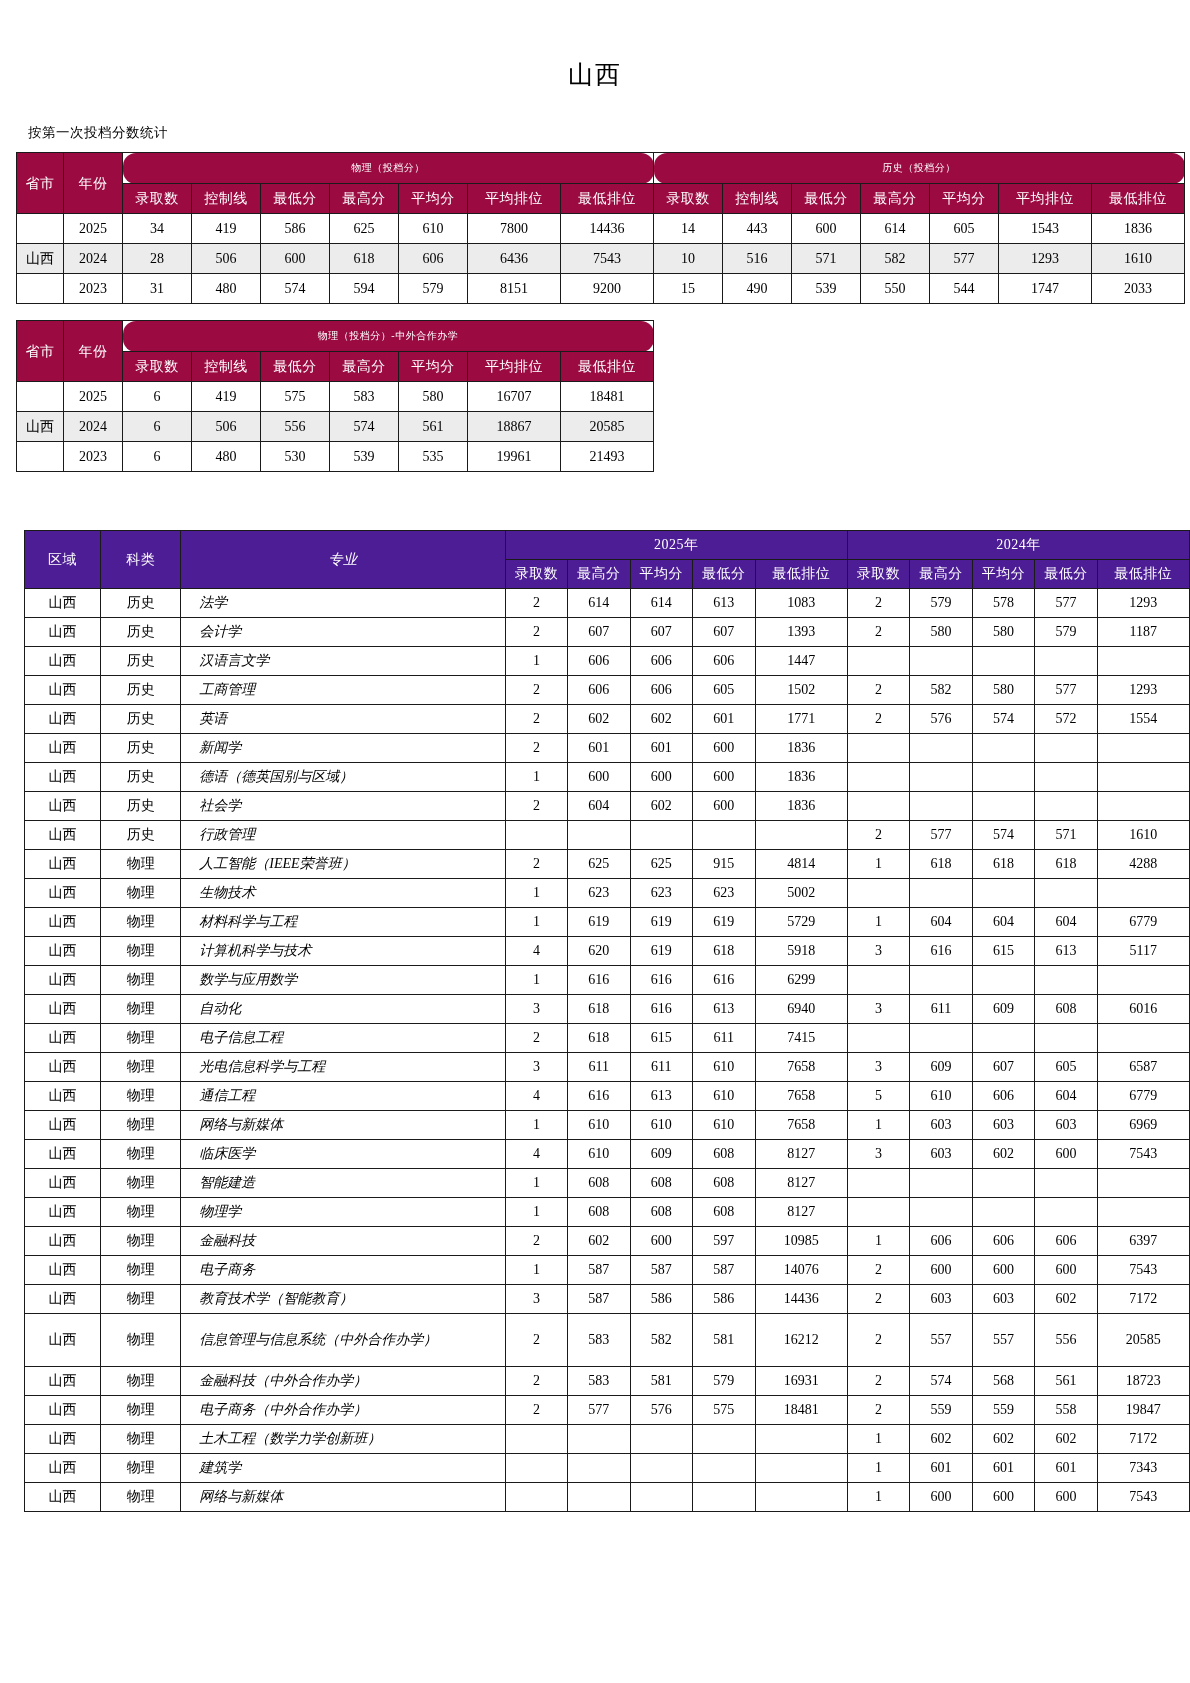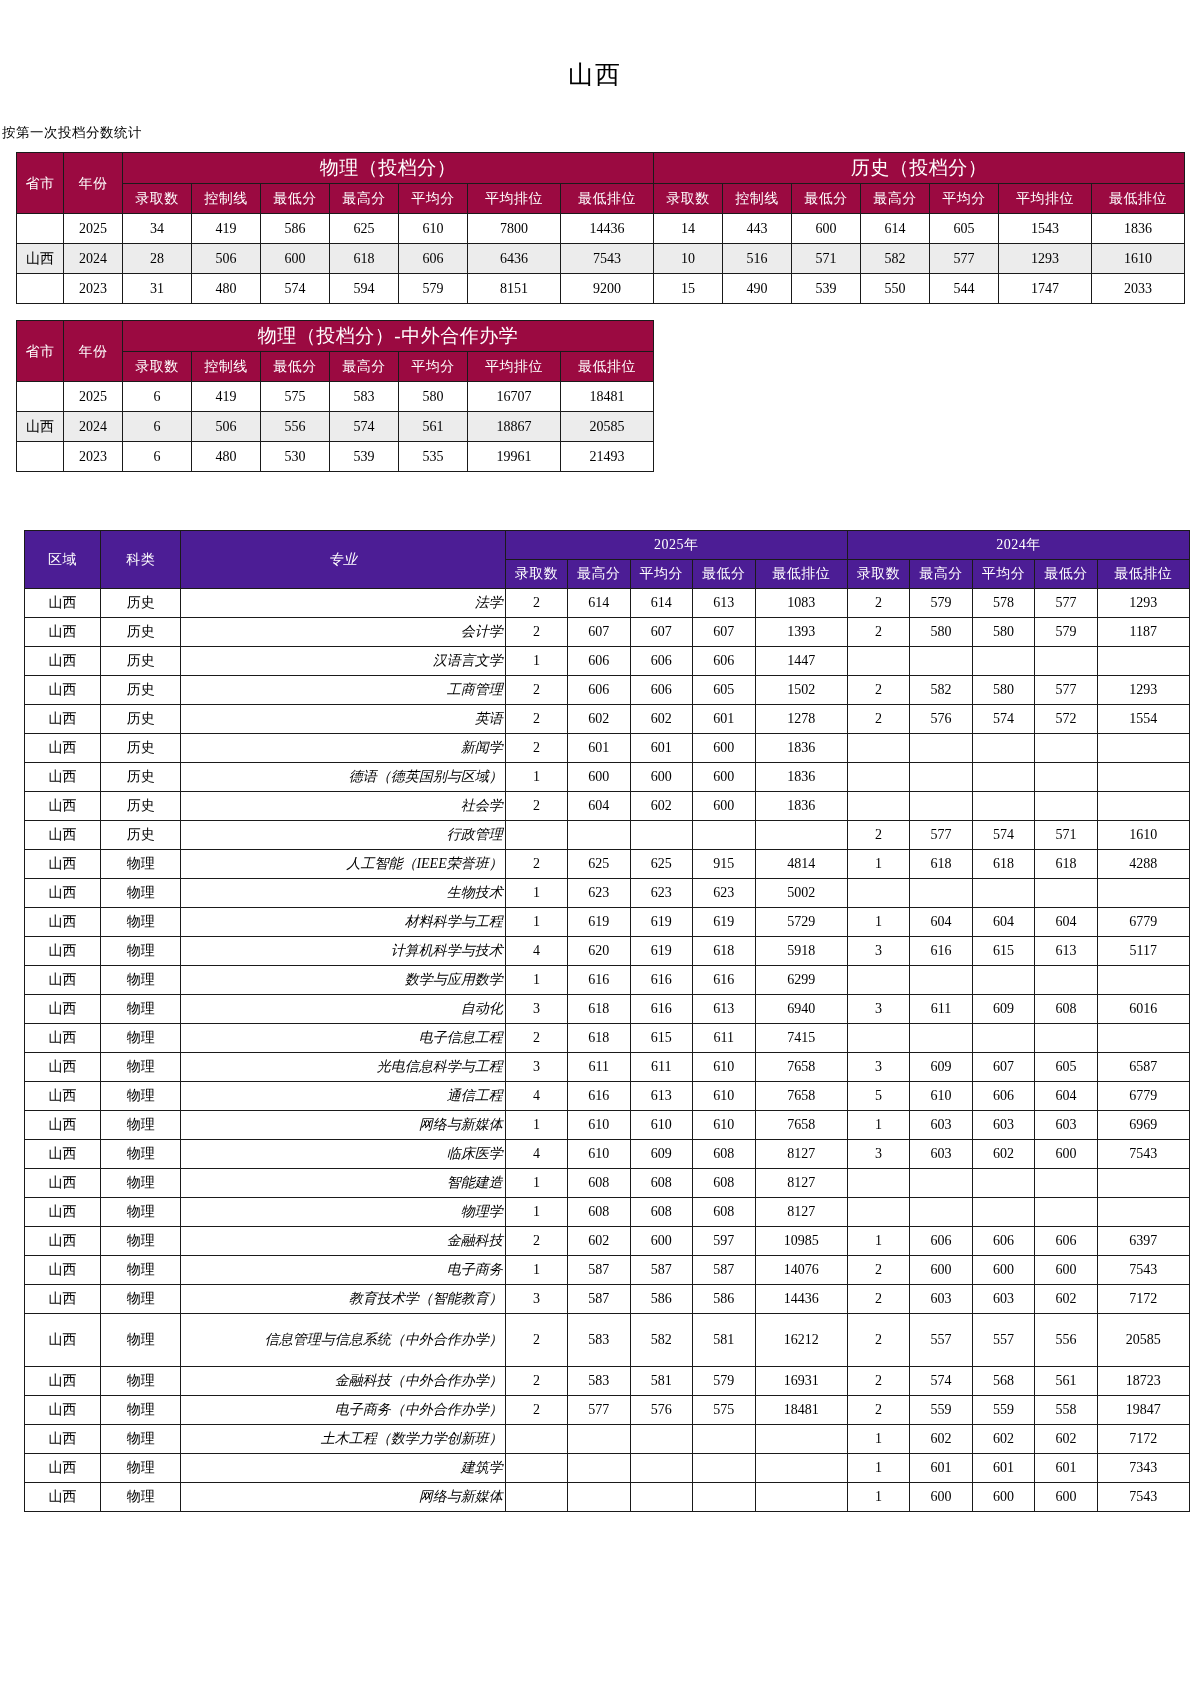--- a/index.html
+++ b/index.html
@@ -15,21 +15,21 @@
     text-align:center;
     font-size:25px;
     font-weight:normal;
     letter-spacing:2px;
     margin:0;
     padding-top:62px;
     line-height:1;
   }
   .subtitle{
     position:absolute;
-    left:2px; top:124px;
+    left:28px; top:124px;
     font-size:13.5px;
     letter-spacing:0.5px;
   }
   table{ border-collapse:collapse; }
   .tbl1, .tbl2{
     position:absolute;
     table-layout:fixed;
   }
   .tbl1{ left:16px; top:152px; }
   .tbl2{ left:16px; top:320px; }
@@ -42,21 +42,21 @@
     padding:0;
     height:29px;
     line-height:29px;
     font-weight:normal;
   }
   .tbl1 th, .tbl2 th{
     background:#9b0a41;
     color:#ffffff;
     letter-spacing:0.5px;
   }
-  .tbl1 .grp, .tbl2 .grp{ height:30px; line-height:30px; font-size:19px;}
+  .tbl1 .grp, .tbl2 .grp{ height:30px; line-height:30px; font-size:10px;border-radius:13px;}
   .tbl1 .rowalt td, .tbl2 .rowalt td{ background:#ececec; }
   .tbl1 .prov, .tbl2 .prov{ width:46px; }
   .tbl1 .yr, .tbl2 .yr{ width:58px; }
   .tbl1 .c, .tbl2 .c{ width:68px; }
   .tbl1 .cw, .tbl2 .cw{ width:92px; }
 
   
   .tbl3 td, .tbl3 th{
     border:1px solid #1a1a1a;
     font-size:14px;
@@ -65,21 +65,21 @@
     font-weight:normal;
     height:28px;
     line-height:1.25;
   }
   .tbl3 th{
     background:#4c1d95;
     color:#ffffff;
     letter-spacing:0.5px;
   }
   .tbl3 .th-tall{ height:56px; }
-  .tbl3 td.major{ text-align:right; padding-left:18px; }
+  .tbl3 td.major{ text-align:left; padding-left:18px; }
   .tbl3 .w-region{ width:72px;margin-top:33px; }
   .tbl3 .w-kelei{ width:76px; }
   .tbl3 .w-major{ width:307px;font-style:italic; }
   .tbl3 .w-s{ width:58px; }
   .tbl3 .w-rank{ width:88px; }
   .tbl3 tr.tall td{ height:52px; }
 </style>
 </head>
 <body>
 
@@ -307,21 +307,21 @@
         <td class="w-rank">1293</td>
       </tr>
       <tr>
         <td class="w-region">山西</td>
         <td class="w-kelei">历史</td>
         <td class="major w-major">英语</td>
         <td class="w-s">2</td>
         <td class="w-s">602</td>
         <td class="w-s">602</td>
         <td class="w-s">601</td>
-        <td class="w-rank">1278</td>
+        <td class="w-rank">1771</td>
         <td class="w-s">2</td>
         <td class="w-s">576</td>
         <td class="w-s">574</td>
         <td class="w-s">572</td>
         <td class="w-rank">1554</td>
       </tr>
       <tr>
         <td class="w-region">山西</td>
         <td class="w-kelei">历史</td>
         <td class="major w-major">新闻学</td>

